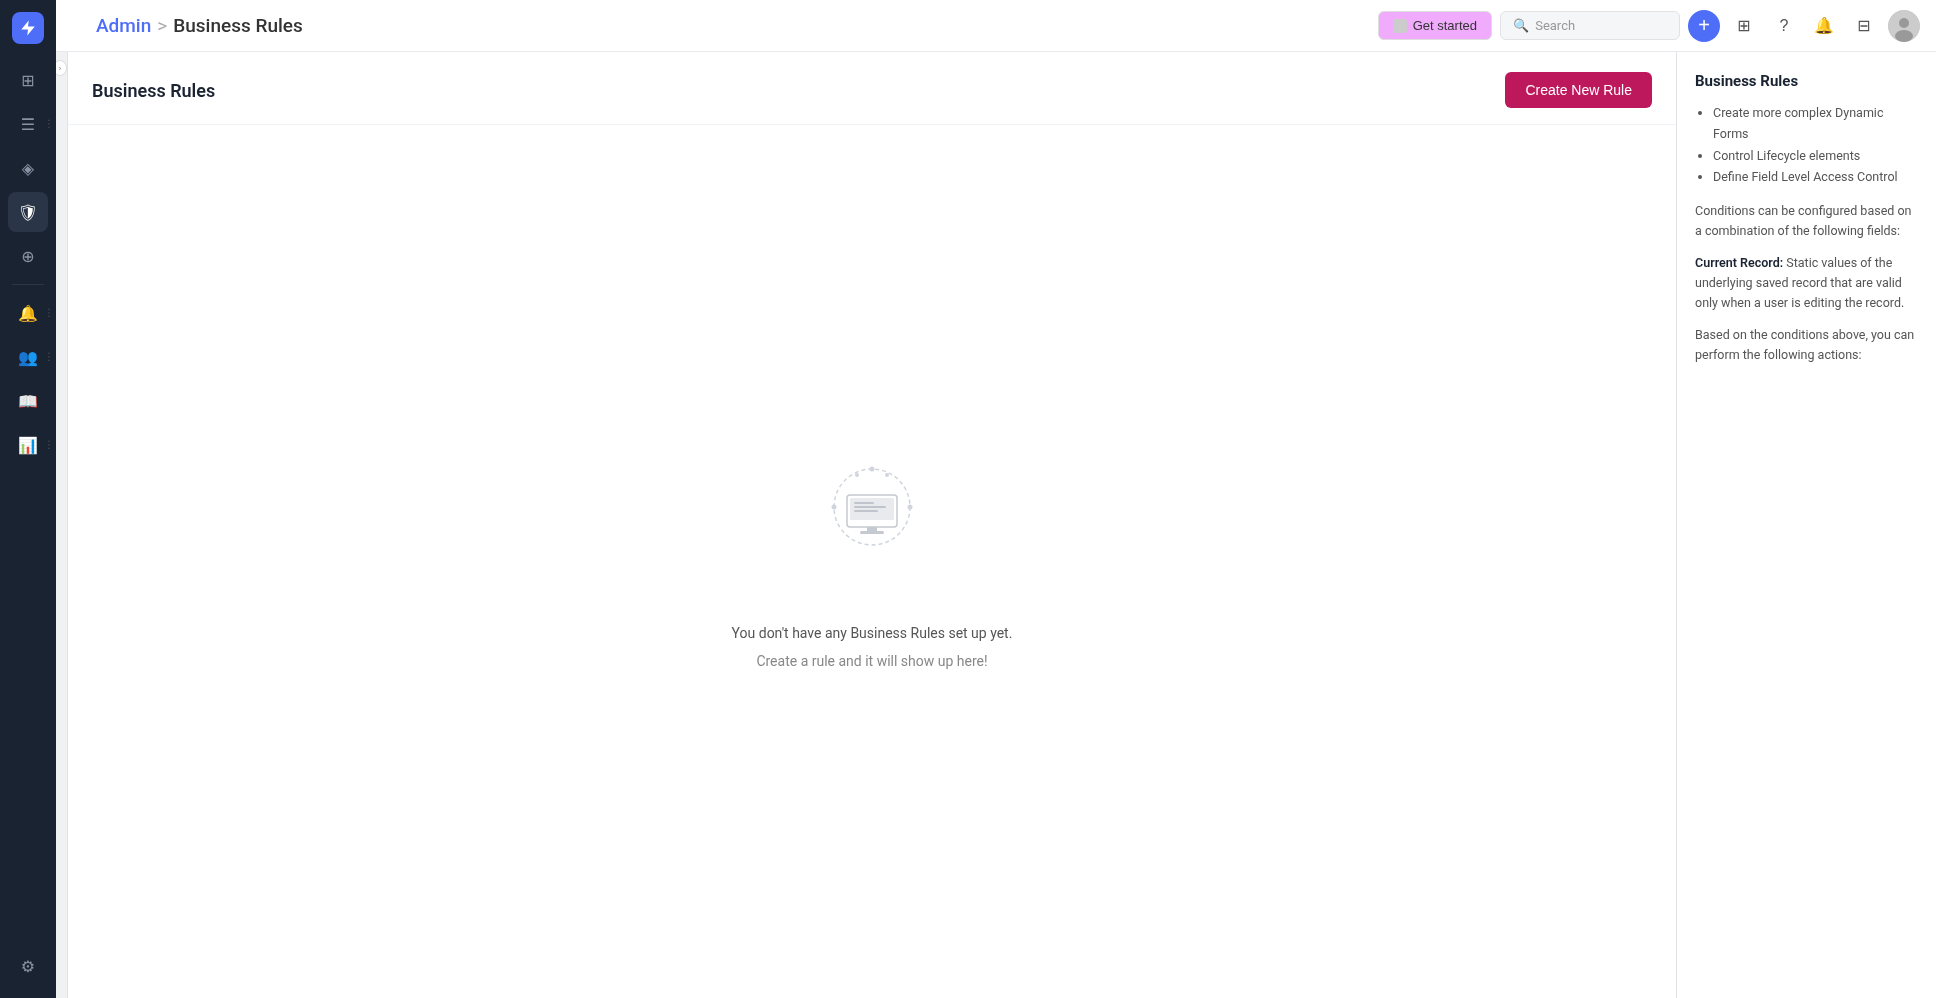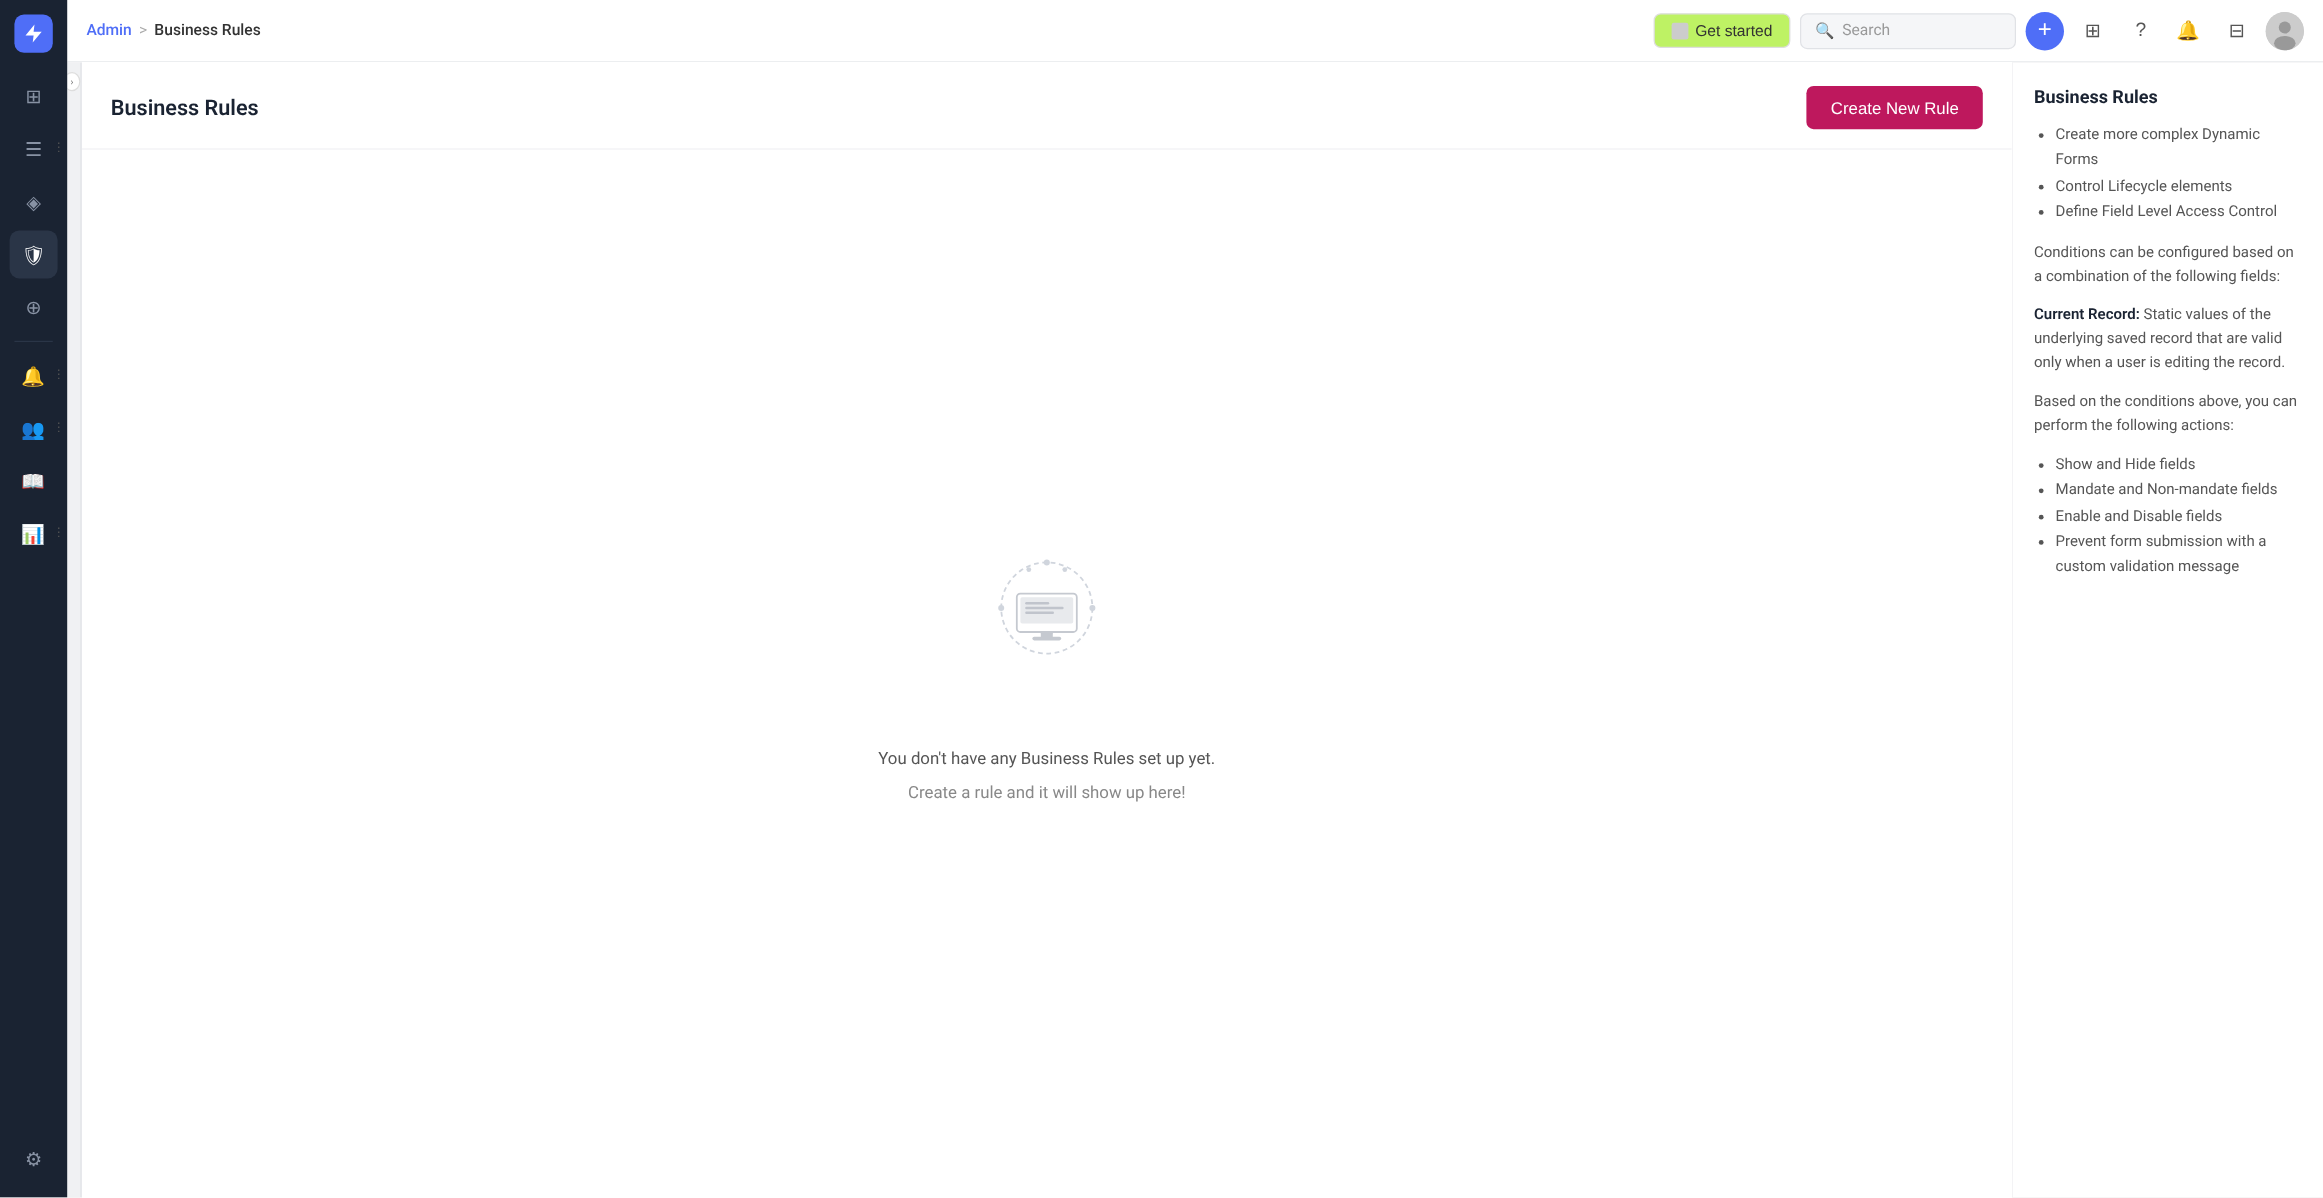--- a/index.html
+++ b/index.html
@@ -62,40 +62,41 @@
       align-items: center;
       padding: 0 16px;
       gap: 8px;
       flex-shrink: 0;
     }
     .breadcrumb {
       display: flex;
       align-items: flex-end;
       gap: 6px;
       flex: 1;
-      font-size: 13px;
+      font-size: 19px;
+      margin-left: 24px;
     }
     .breadcrumb-admin {
       color: #4f6ef7;
       cursor: pointer;
       font-weight: 500;
     }
     .breadcrumb-sep { color: #aaa; }
     .breadcrumb-current { color: #333; font-weight: 500; }
     .topnav-actions {
       display: flex;
       align-items: center;
       gap: 8px;
     }
     .get-started-btn {
       display: flex;
       align-items: center;
       gap: 6px;
       padding: 6px 14px;
-      background: #bef264;
+      background: #f0abfc;
       border: 1px solid #ddd;
       border-radius: 6px;
       font-size: 13px;
       color: #333;
       cursor: pointer;
     }
     .search-bar {
       display: flex;
       align-items: center;
       gap: 6px;
@@ -441,22 +442,16 @@
 
 
 
       <div class="right-panel-section">
         <strong>Current Record:</strong>
         <span>Static values of the underlying saved record that are valid only when a user is editing the record.</span>
       </div>
 
       <p class="right-panel-desc">Based on the conditions above, you can perform the following actions:</p>
 
-      <ul class="right-panel-list">
-        <li>Show and Hide fields</li>
-        <li>Mandate and Non-mandate fields</li>
-        <li>Enable and Disable fields</li>
-        <li>Prevent form submission with a custom validation message</li>
-      </ul>
     </div>
 
   </div>
 </div>
 
 </body></html>

